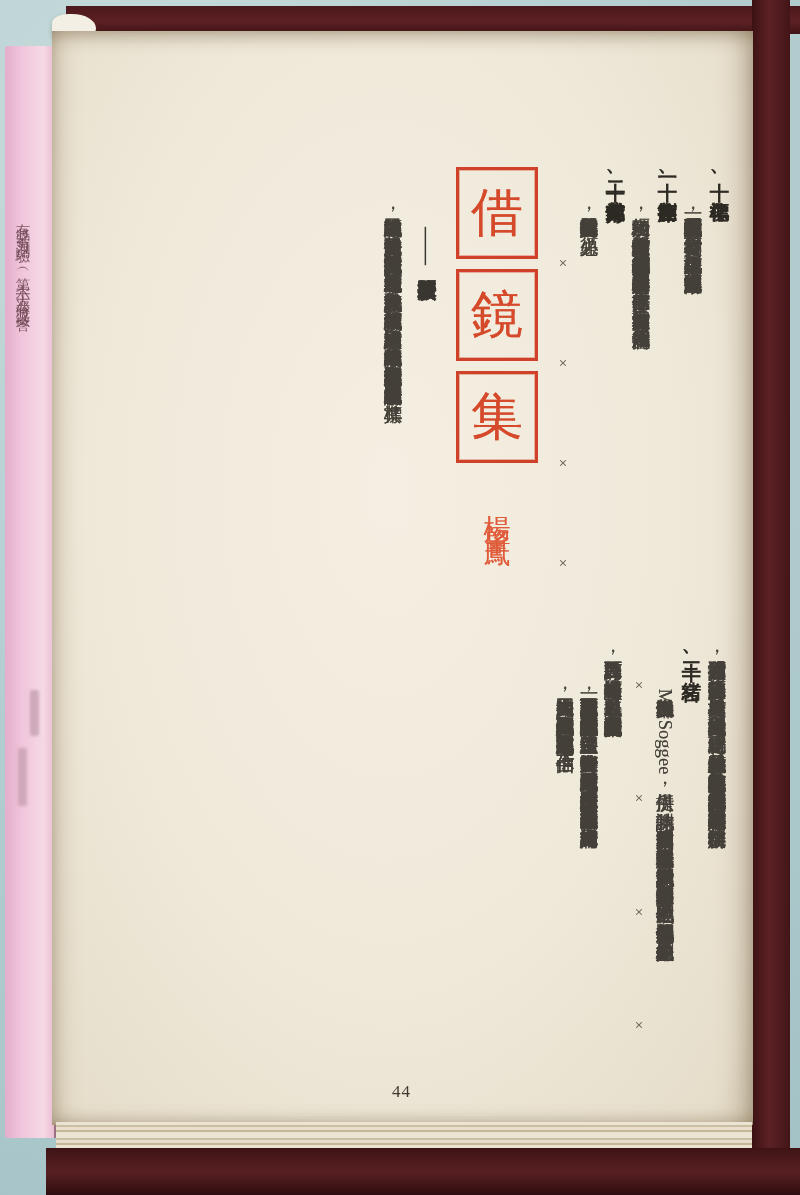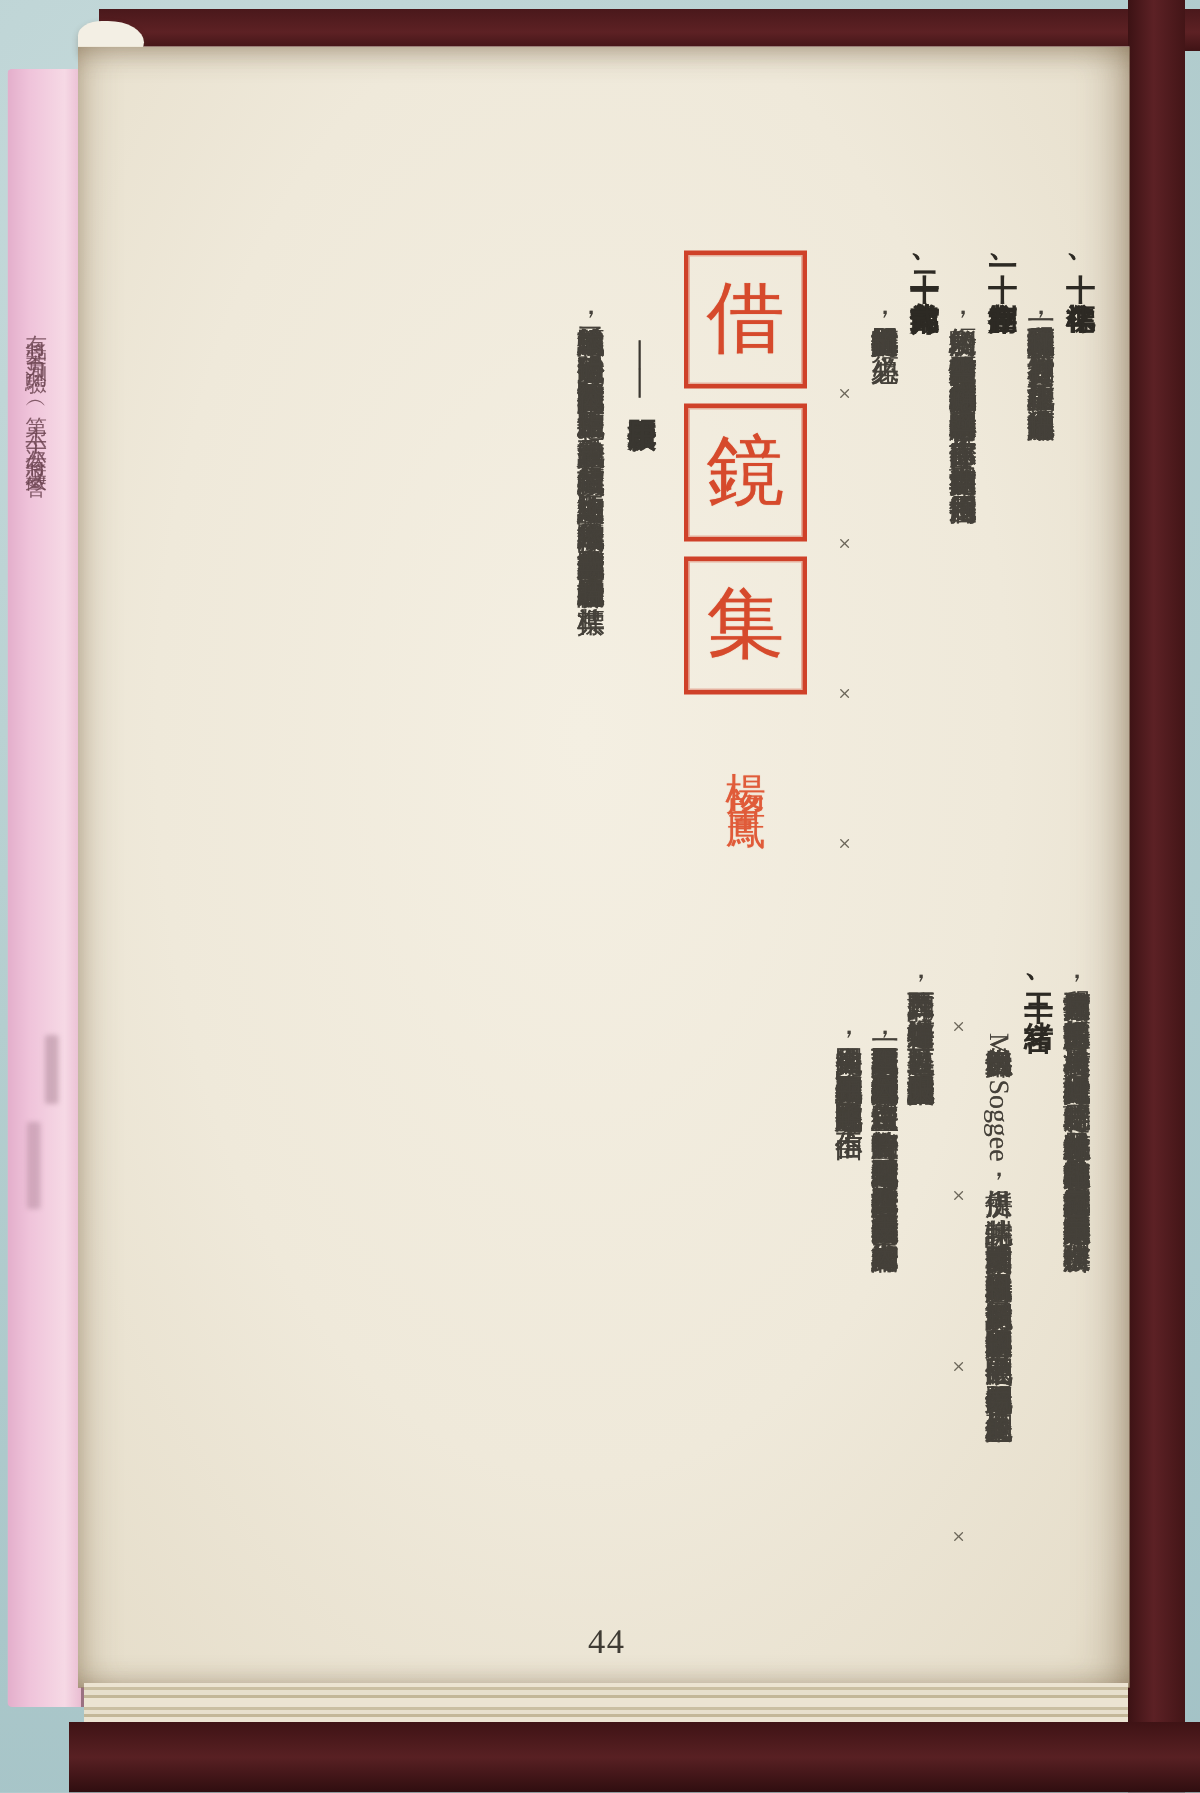--- a/index.html
+++ b/index.html
@@ -59,21 +59,21 @@
   .stamp-col { writing-mode:horizontal-tb; width:96px; height:100%; display:flex; flex-direction:column;
     align-items:center; margin:0 6px; }
   .stamp-box { width:82px; height:92px; border:3px solid #cf4129; display:flex; align-items:center;
     justify-content:center; margin-bottom:10px; box-shadow:inset 0 0 0 1px rgba(207,65,41,.35); }
   .stamp-char { font-size:52px; color:#d64a2c; line-height:1; text-shadow:0 0 .6px rgba(214,74,44,.7); }
   .stamp-author { margin-top:20px; writing-mode:vertical-rl; font-size:27px; letter-spacing:13px;
     color:#e05b39; text-shadow:0 0 .6px rgba(224,91,57,.6); }
 
   .subtitle-col { padding-top:60px; margin:0 10px; font-size:19px; font-weight:600; color:#3a3731; }
 
-  .page-num { position:absolute; left:340px; top:1051px; font-size:23px; color:#3f3b34;
+  .page-num { position:absolute; left:340px; top:1051px; font-size:17px; color:#3f3b34;
     writing-mode:horizontal-tb; letter-spacing:1px; }
 </style>
 </head>
 <body>
 
 <div class="backdrop"></div>
 
 <div class="cover-top"></div>
 <div class="cover-right"></div>
 <div class="cover-bottom"></div>

